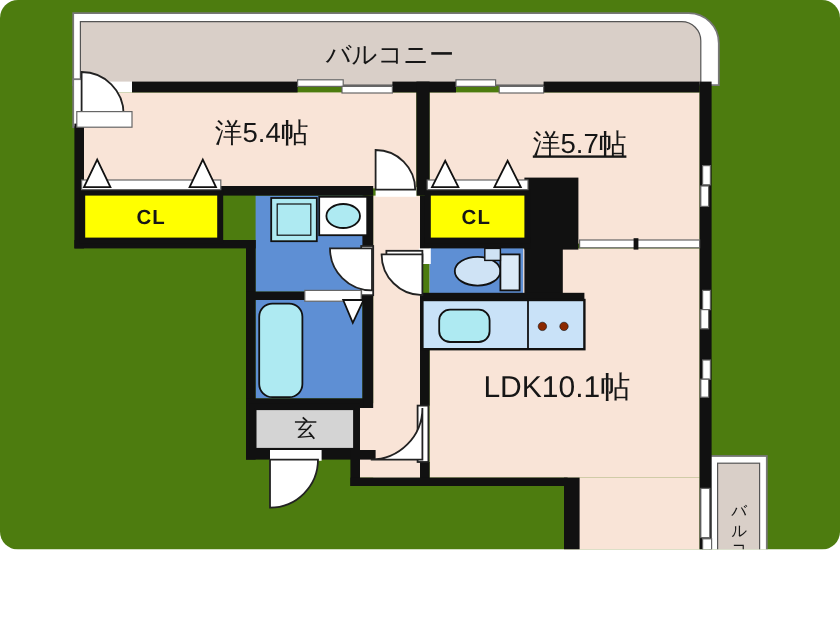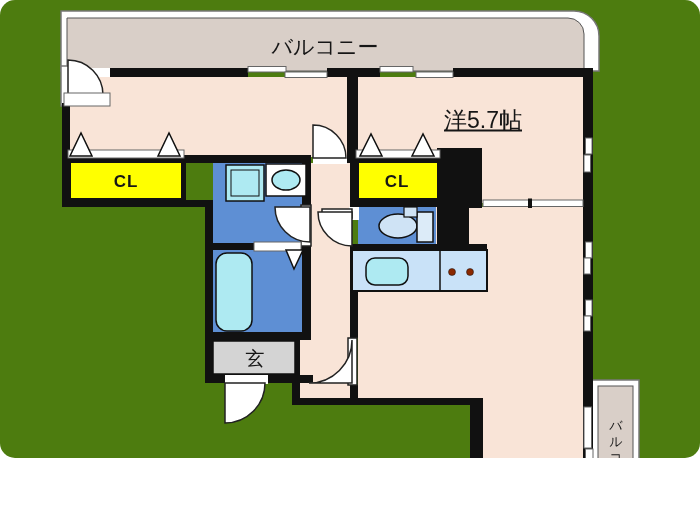--- a/index.html
+++ b/index.html
@@ -134,18 +134,20 @@
       <rect x="404" y="207" width="13" height="10" fill="var(--toilet_bowl,#cfe3f5)" stroke="#111" stroke-width="1.2"></rect>
       <rect x="352" y="250" width="135" height="41" fill="var(--counter,#c9e2f8)" stroke="#111" stroke-width="2"></rect>
       <line x1="440" y1="250" x2="440" y2="291" stroke="#111" stroke-width="1.5"></line>
       <rect class="fix" x="366" y="258" width="42" height="27" rx="9"></rect>
       <circle cx="452" cy="272" r="3.5" fill="var(--burner,#8b2800)" stroke="#111" stroke-width="0.5"></circle>
       <circle cx="470" cy="272" r="3.5" fill="var(--burner,#8b2800)" stroke="#111" stroke-width="0.5"></circle>
     </g>
   </svg>
 
   <div class="lbl" style="left:325px;top:46px;font-size:21px;">バルコニー</div>
+  <div class="lbl" style="left:218px;top:111px;font-size:23px;">洋5.4帖</div>
   <div class="lbl" style="left:483px;top:120px;font-size:23px;text-decoration:underline;">洋5.7帖</div>
   <div class="lbl" style="left:126px;top:181px;font-size:17px;font-weight:600;letter-spacing:1px;">CL</div>
   <div class="lbl" style="left:397px;top:181px;font-size:17px;font-weight:600;letter-spacing:1px;">CL</div>
+  <div class="lbl" style="left:464px;top:323px;font-size:25px;">LDK10.1帖</div>
   <div class="lbl" style="left:255px;top:358px;font-size:19px;">玄</div>
   <div class="lbl v" style="left:616px;top:448px;font-size:13px;">バルコニー</div>
 </div>
 
 </body></html>

